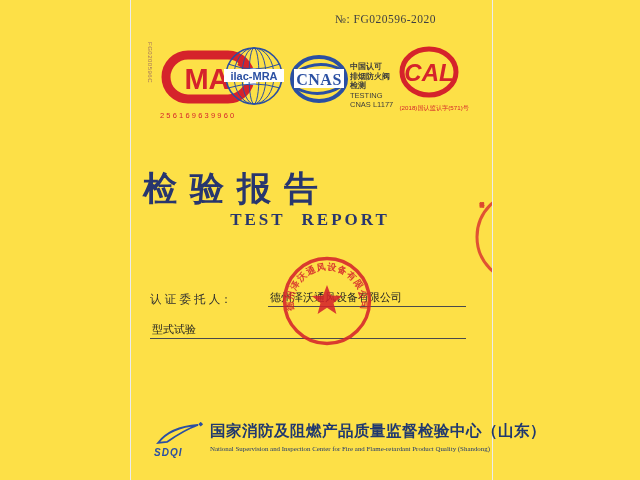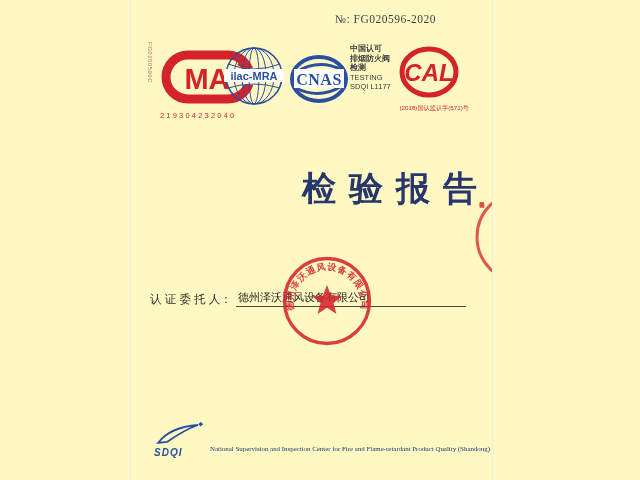--- a/index.html
+++ b/index.html
@@ -1,21 +1,21 @@
 <!DOCTYPE html>
 <html><head>
 <meta charset="utf-8">
 <style>
   html,body{margin:0;padding:0;}
   body{
     width:640px;height:480px;overflow:hidden;background:#ffffff;
     font-family:"Liberation Sans", sans-serif;
     -webkit-font-smoothing:antialiased;
   }
-  .page{position:relative;width:640px;height:480px;background:#fef9c3;}
+  .page{position:relative;width:640px;height:480px;background:#fde047;}
   .edge-line{position:absolute;top:0;bottom:0;width:1px;background:#ececec;}
   .edge-line.left{left:130px;}
   .edge-line.right{left:492px;}
 
   
   .spine-code{
     position:absolute;left:147px;top:42px;height:70px;
     writing-mode:vertical-rl;font-size:6px;letter-spacing:.5px;
     color:#96625f;opacity:.85;
   }
@@ -26,39 +26,39 @@
     font-family:"Liberation Serif", serif;font-size:11.5px;color:#3e3e42;
     letter-spacing:.5px;
   }
 
   
   .logo-band{position:absolute;left:150px;top:44px;width:330px;height:80px;}
   .cma{position:absolute;left:10px;top:6px;width:96px;text-align:left;}
   .cma-number{font-size:7.5px;color:#d5232b;letter-spacing:2.2px;margin-top:1px;white-space:nowrap;}
   .ilac{position:absolute;left:74px;top:0px;}
   .cnas{position:absolute;left:140px;top:10px;}
-  .cnas-caption{position:absolute;left:200px;top:0;line-height:9.5px;color:#3c3c3c;font-size:7.5px;white-space:nowrap;}
+  .cnas-caption{position:absolute;left:200px;top:18px;line-height:9.5px;color:#3c3c3c;font-size:7.5px;white-space:nowrap;}
   .cnas-caption .zh{font-size:8px;font-weight:bold;}
   .cal{position:absolute;left:248px;top:2px;width:62px;text-align:right;}
   .cal-caption{font-size:6.5px;color:#d5232b;margin-top:0px;white-space:nowrap;transform:scale(.95);}
 
   
   .title-zh{
-    position:absolute;left:130px;top:166px;width:360px;text-align:right;
+    position:absolute;left:130px;top:166px;width:360px;text-align:left;
     font-size:34px;font-weight:bold;color:#28366e;letter-spacing:13px;text-indent:13px;
   }
   .title-en{
     position:absolute;left:130px;top:210px;width:360px;text-align:center;
     font-family:"Liberation Serif", serif;font-size:17px;font-weight:bold;
     color:#28366e;letter-spacing:3px;word-spacing:9px;
   }
 
   
   .fields{position:absolute;left:150px;top:288px;width:316px;}
-  .field-row{display:flex;align-items:flex-end;margin-bottom:13px;height:19px;}
+  .field-row{display:flex;align-items:flex-end;margin-bottom:13px;height:19px;gap:32px;}
   .field-label{flex:0 0 86px;font-size:11.5px;color:#2e2e30;white-space:nowrap;}
   .field-value{
     flex:1;border-bottom:1px solid #4a4a4c;font-size:11px;color:#222;
     padding:0 0 1px 2px;white-space:nowrap;overflow:hidden;
   }
 
   
   .seal{position:absolute;left:272px;top:246px;width:110px;height:110px;opacity:.87;}
 
   
@@ -98,21 +98,21 @@
 
   <div class="logo-band">
 
     <div class="cma">
       <svg width="96" height="56" viewBox="0 0 96 56">
         <rect x="6" y="5" width="84" height="44" rx="22" fill="none" stroke="#d5232b" stroke-width="9"></rect>
         <rect x="84" y="18" width="12" height="17" fill="#fefefe"></rect>
         <path d="M 79 12 A 17 17 0 0 1 88 24" stroke="#d5232b" stroke-width="7" fill="none"></path>
         <text x="47" y="39" text-anchor="middle" font-size="29" font-weight="bold" font-family="Liberation Sans, sans-serif" fill="#d5232b">MA</text>
       </svg>
-      <div class="cma-number">219304232040</div>
+      <div class="cma-number">256169639960</div>
     </div>
 
     <svg class="ilac" width="60" height="62" viewBox="0 0 60 62">
       <circle cx="30" cy="32" r="28" fill="none" stroke="#2a4fa2" stroke-width="1.6"></circle>
       <ellipse cx="30" cy="32" rx="20" ry="28" fill="none" stroke="#2a4fa2" stroke-width="1"></ellipse>
       <ellipse cx="30" cy="32" rx="12" ry="28" fill="none" stroke="#2a4fa2" stroke-width="1"></ellipse>
       <ellipse cx="30" cy="32" rx="5" ry="28" fill="none" stroke="#2a4fa2" stroke-width="1"></ellipse>
       <path d="M4 20 Q30 30 56 20" fill="none" stroke="#2a4fa2" stroke-width="1"></path>
       <path d="M4 44 Q30 36 56 44" fill="none" stroke="#2a4fa2" stroke-width="1"></path>
       <rect x="0" y="25" width="60" height="13" fill="#fefefe"></rect>
@@ -124,40 +124,42 @@
       <path d="M6 18 Q29 4 52 16" fill="none" stroke="#2a4fa2" stroke-width="3"></path>
       <path d="M6 34 Q29 46 52 32" fill="none" stroke="#2a4fa2" stroke-width="3"></path>
       <rect x="4" y="15" width="50" height="19" fill="#fefefe"></rect>
       <text x="29" y="30.5" text-anchor="middle" font-size="16" font-weight="bold" font-family="Liberation Serif, serif" fill="#2a4fa2" letter-spacing="0.5">CNAS</text>
     </svg>
     <div class="cnas-caption">
       <div class="zh">中国认可</div>
       <div class="zh">排烟防火阀</div>
       <div class="zh">检测</div>
       <div>TESTING</div>
-      <div>SDQI L1177</div>
+      <div>CNAS L1177</div>
     </div>
 
     <div class="cal">
       <svg width="62" height="54" viewBox="0 0 62 54">
         <ellipse cx="31" cy="26" rx="27" ry="23" fill="none" stroke="#d5232b" stroke-width="5"></ellipse>
         <text x="31" y="35" text-anchor="middle" font-size="24" font-weight="bold" font-style="italic" font-family="Liberation Sans, sans-serif" fill="#d5232b">CAL</text>
       </svg>
       <div class="cal-caption">(2018)国认监认字(571)号</div>
     </div>
   </div>
 
   <div class="title-zh">检验报告</div>
+  <div class="title-en">TEST REPORT</div>
 
   <div class="fields">
     <div class="field-row">
       <span class="field-label">认 证 委 托 人：</span>
       <span class="field-value">德州泽沃通风设备有限公司</span>
     </div>
     <div class="field-row">
+      <span class="field-value">型式试验</span>
     </div>
   </div>
 
   <svg class="seal" viewBox="0 0 110 110">
     <defs>
       <path id="sealArc" d="M 22,66 A 34,34 0 1 1 88,66" fill="none"></path>
     </defs>
     <circle cx="55" cy="55" r="42.5" fill="none" stroke="#d5232b" stroke-width="3.4"></circle>
     <polygon fill="#d5232b" points="55,39 59,49.5 70.2,50.1 61.5,57.1 64.4,67.9 55,61.8 45.6,67.9 48.5,57.1 39.8,50.1 51,49.5"></polygon>
     <text font-size="9" font-weight="bold" fill="#d5232b" letter-spacing="1" font-family="Liberation Sans, sans-serif">
@@ -171,16 +173,17 @@
   <div class="edge-seal-text">德州泽沃通风设备有限公司</div>
 
   <div class="footer">
     <div class="footer-logo">
       <svg width="52" height="24" viewBox="0 0 52 24">
         <path d="M4 21 Q16 5 44 3 Q30 8 13 20 Z" fill="none" stroke="#2a4fa2" stroke-width="1.8"></path>
         <rect x="45" y="0.5" width="3.4" height="3.4" transform="rotate(45 46.7 2.2)" fill="#2a4fa2"></rect>
       </svg>
       <div class="sdqi-text">SDQI</div>
     </div>
+    <div class="org-zh">国家消防及阻燃产品质量监督检验中心（山东）</div>
     <div class="org-en">National Supervision and Inspection Center for Fire and Flame-retardant Product Quality (Shandong)</div>
   </div>
 
 </div>
 
 </body></html>

